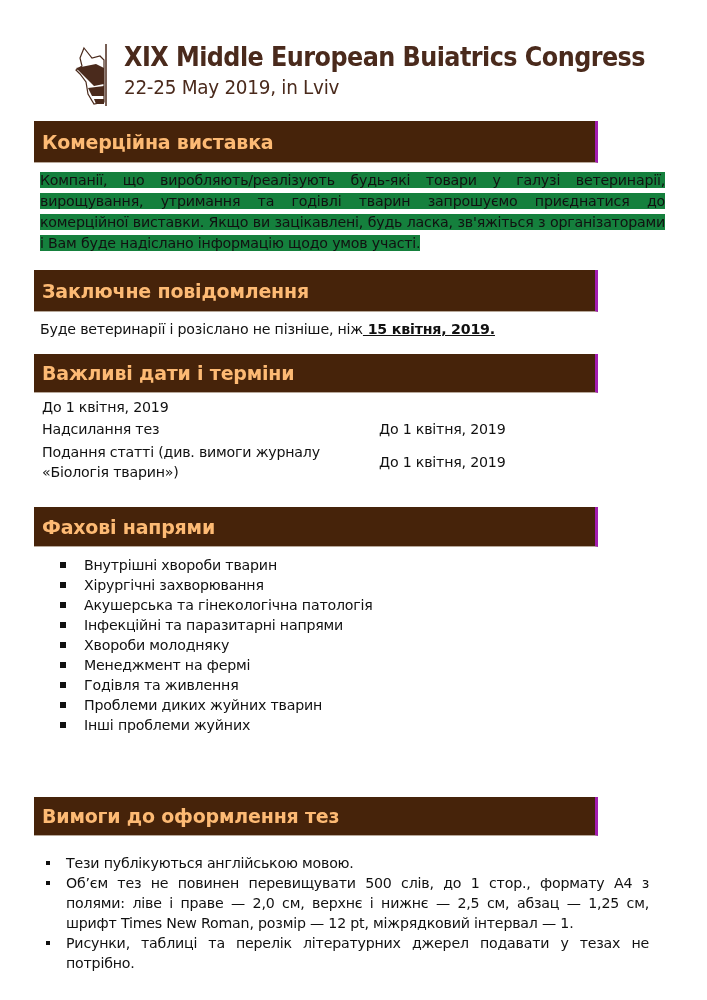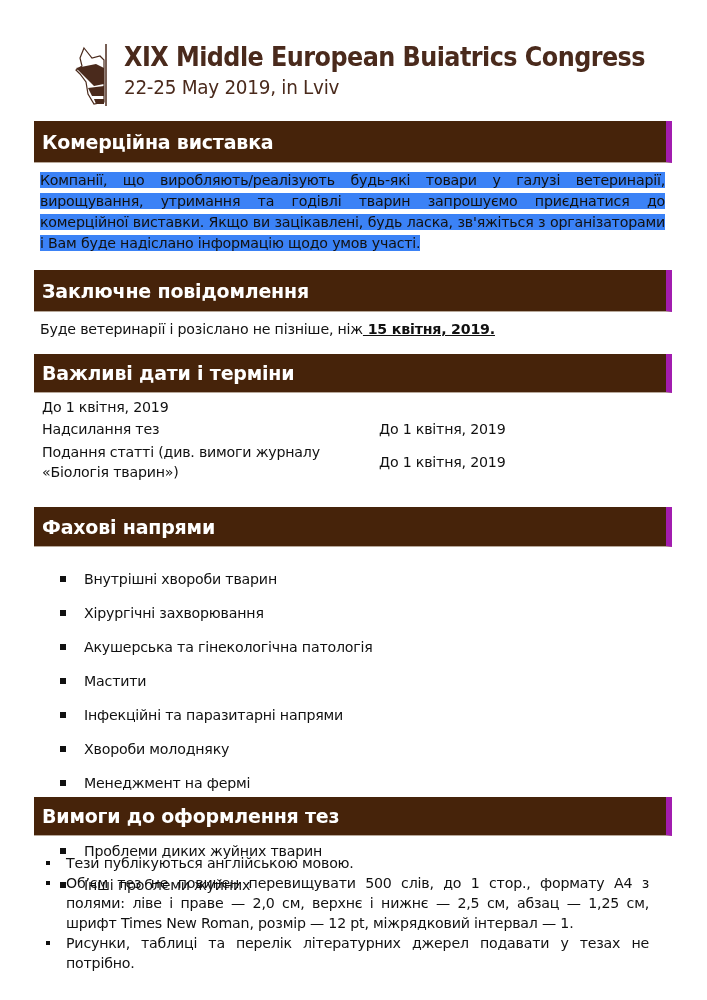--- a/index.html
+++ b/index.html
@@ -13,37 +13,37 @@
     position: absolute; left: 52px; top: 0px; font-family: "DejaVu Sans", sans-serif;
     font-weight: bold; font-size: 26px; color: #4a2a1c; white-space: nowrap; letter-spacing: -0.6px;
     transform: scaleX(0.92); transform-origin: left top;
   }
   .title-sub {
     position: absolute; left: 52px; top: 33px; font-family: "DejaVu Sans", sans-serif;
     font-size: 20px; color: #4a2a1c; white-space: nowrap; letter-spacing: -0.3px;
     transform: scaleX(0.92); transform-origin: left top;
   }
   .bar {
-    position: absolute; left: 34px; width: 638px; background: #46230a;
-    border-right: 6px solid #a21caf; border-bottom: 1px solid #b7a89a; box-sizing: border-box;
-    color: #ffffff; font-weight: bold; font-size: 19px; padding-left: 8px;
+    position: absolute; left: 34px; width: 564px; background: #46230a;
+    border-right: 3px solid #a21caf; border-bottom: 1px solid #b7a89a; box-sizing: border-box;
+    color: #fdba74; font-weight: bold; font-size: 19px; padding-left: 8px;
     display: flex; align-items: center; letter-spacing: -0.2px;
   }
   .para {
     position: absolute; left: 40px; width: 625px; font-size: 14.2px; line-height: 21px;
     text-align: justify; letter-spacing: -0.2px;
   }
-  .hl { background: #3b82f6; }
+  .hl { background: #15803d; }
   .bold-u { font-weight: bold; text-decoration: underline; margin-top: 47px; }
   .dates { position: absolute; left: 42px; top: 396px; width: 600px; font-size: 14.2px; letter-spacing: -0.2px; }
   .drow { display: flex; align-items: center; }
   .dlabel { width: 337px; line-height: 20px; }
   .dval { line-height: 20px; }
   .list { position: absolute; left: 60px; margin: 0; padding: 0; list-style: none; font-size: 14.2px; letter-spacing: -0.2px; }
-  .list li { display: flex; line-height: 20px; margin-top: 14px; }
+  .list li { display: flex; line-height: 20px; }
   .bul { width: 24px; flex: 0 0 24px; display: flex; align-items: center; height: 20px; }
   .bul i { display: block; width: 6px; height: 6px; background: #111; }
   .req { position: absolute; left: 46px; width: 603px; margin: 0; padding: 0; list-style: none; font-size: 14.2px; line-height: 20px; letter-spacing: -0.2px; }
   .req li { display: flex; }
   .req .rb { width: 20px; flex: 0 0 20px; height: 20px; display: flex; align-items: center; }
   .req .rb i { display: block; width: 4px; height: 4px; background: #111; }
   .req .rt { flex: 1; text-align: justify; }
 </style>
 </head>
 <body>
@@ -110,26 +110,20 @@
   <li>
       <span class="bul">
         <i></i>
       </span>
       <span>Акушерська та гінекологічна патологія</span>
     </li>
   <li>
       <span class="bul">
         <i></i>
       </span>
-      <span>Мастити</span>
-    </li>
-  <li>
-      <span class="bul">
-        <i></i>
-      </span>
       <span>Інфекційні та паразитарні напрями</span>
     </li>
   <li>
       <span class="bul">
         <i></i>
       </span>
       <span>Хвороби молодняку</span>
     </li>
   <li>
       <span class="bul">

